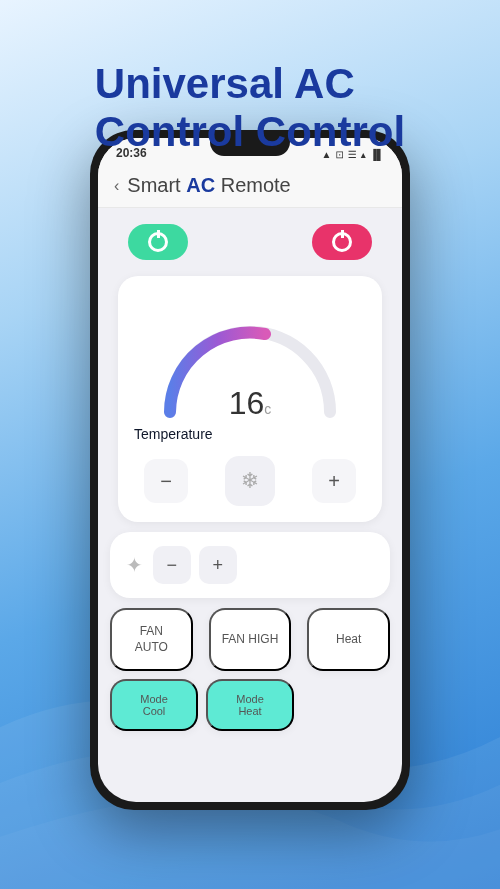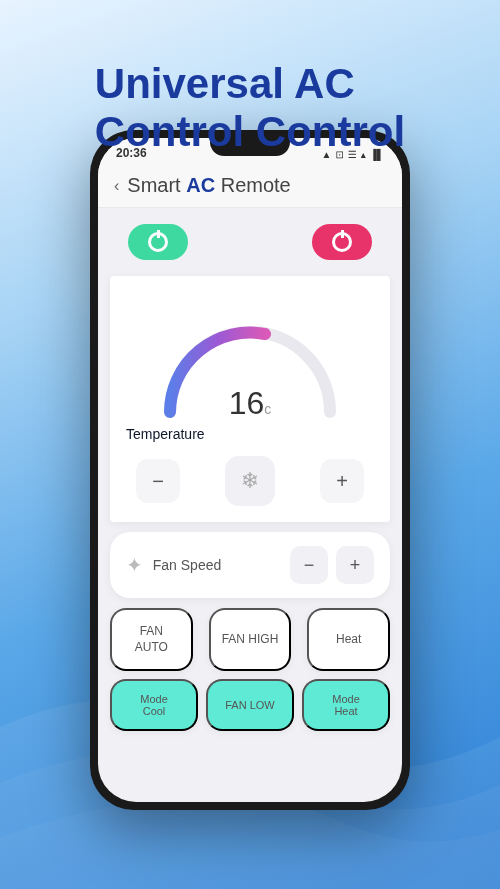--- a/index.html
+++ b/index.html
@@ -141,22 +141,22 @@
       position: absolute;
       top: -5px;
       width: 3px;
       height: 8px;
       background: white;
     }
 
     
     .control-card {
       background: white;
-      margin: 0 12px 10px;
-      border-radius: 4px;
+      margin: 0 20px 10px;
+      border-radius: 20px;
       padding: 16px;
       box-shadow: 0 2px 10px rgba(0,0,0,0.06);
     }
 
     
     .gauge-container {
       display: flex;
       justify-content: center;
       align-items: center;
       height: 130px;
@@ -407,37 +407,35 @@
           <span>❄</span>
         </button>
         <button class="round-btn">
           <span>+</span>
         </button>
       </div>
     </div>
 
     <div class="fan-card">
       <span class="fan-icon">✦</span>
-      <span class="fan-label">Fan Speed</span>
       <div class="fan-controls">
         <button class="fan-btn">
           <span>−</span>
         </button>
         <button class="fan-btn">
           <span>+</span>
         </button>
       </div>
     </div>
 
     <div class="mode-grid">
       <button class="mode-btn">FAN<br>AUTO</button>
       <button class="mode-btn">FAN HIGH</button>
       <button class="mode-btn">Heat</button>
     </div>
 
     <div class="bottom-row">
       <button class="bottom-btn">Mode<br>Cool</button>
-      <button class="bottom-btn">FAN LOW</button>
       <button class="bottom-btn">Mode<br>Heat</button>
     </div>
 
   </div>
 </div>
 
 </body></html>

